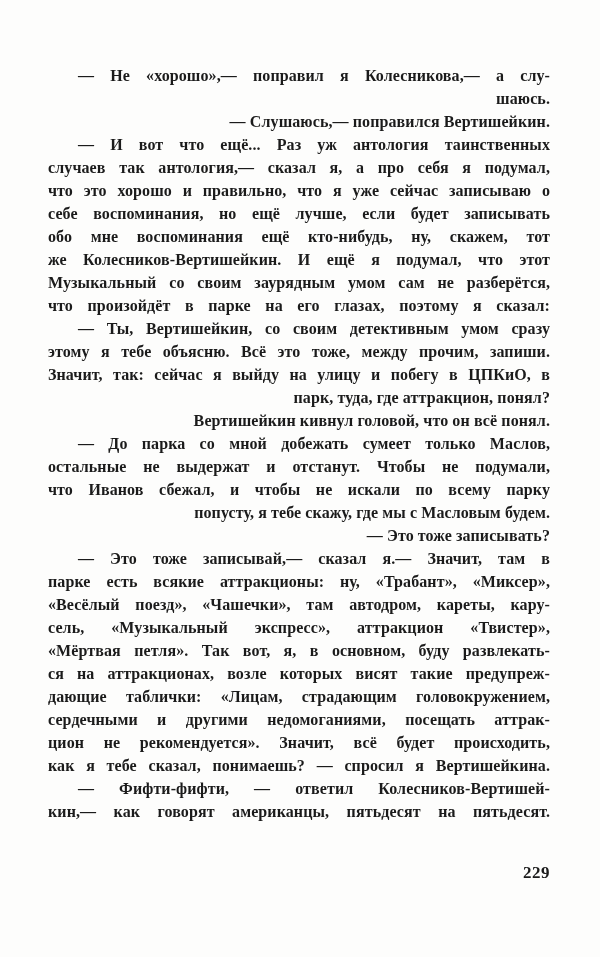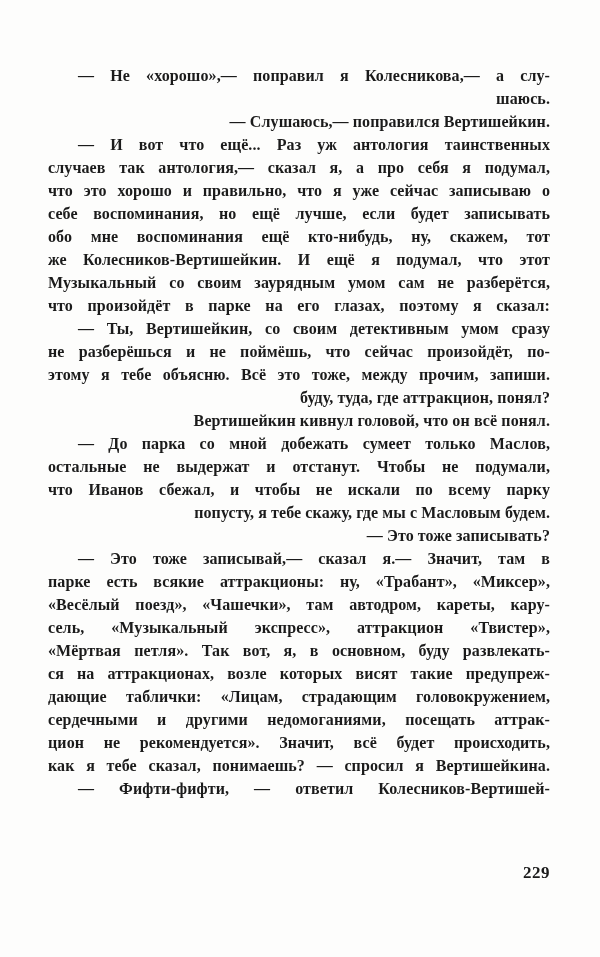--- a/index.html
+++ b/index.html
@@ -58,35 +58,36 @@
     <div class="line indent">— Слушаюсь,— поправился Вертишейкин.</div>
     <div class="line indent j">— И вот что ещё... Раз уж антология таинственных</div>
     <div class="line j">случаев так антология,— сказал я, а про себя я подумал,</div>
     <div class="line j">что это хорошо и правильно, что я уже сейчас записываю о</div>
     <div class="line j">себе воспоминания, но ещё лучше, если будет записывать</div>
     <div class="line j">обо мне воспоминания ещё кто-нибудь, ну, скажем, тот</div>
     <div class="line j">же Колесников-Вертишейкин. И ещё я подумал, что этот</div>
     <div class="line j">Музыкальный со своим заурядным умом сам не разберётся,</div>
     <div class="line j">что произойдёт в парке на его глазах, поэтому я сказал:</div>
     <div class="line indent j">— Ты, Вертишейкин, со своим детективным умом сразу</div>
-    <div class="line j">не разберёшься и не поймёшь, что сейчас произойдёт, по-</div>
     <div class="line j">этому я тебе объясню. Всё это тоже, между прочим, запиши.</div>
-    <div class="line">буду, туда, где аттракцион, понял?</div>
+    <div class="line j">Значит, так: сейчас я выйду на улицу и побегу в ЦПКиО, в</div>
+    <div class="line">парк, туда, где аттракцион, понял?</div>
     <div class="line indent">Вертишейкин кивнул головой, что он всё понял.</div>
     <div class="line indent j">— До парка со мной добежать сумеет только Маслов,</div>
     <div class="line j">остальные не выдержат и отстанут. Чтобы не подумали,</div>
     <div class="line j">что Иванов сбежал, и чтобы не искали по всему парку</div>
     <div class="line">попусту, я тебе скажу, где мы с Масловым будем.</div>
     <div class="line indent">— Это тоже записывать?</div>
     <div class="line indent j">— Это тоже записывай,— сказал я.— Значит, там в</div>
     <div class="line j">парке есть всякие аттракционы: ну, «Трабант», «Миксер»,</div>
     <div class="line j">«Весёлый поезд», «Чашечки», там автодром, кареты, кару-</div>
     <div class="line j">сель, «Музыкальный экспресс», аттракцион «Твистер»,</div>
     <div class="line j">«Мёртвая петля». Так вот, я, в основном, буду развлекать-</div>
     <div class="line j">ся на аттракционах, возле которых висят такие предупреж-</div>
     <div class="line j">дающие таблички: «Лицам, страдающим головокружением,</div>
     <div class="line j">сердечными и другими недомоганиями, посещать аттрак-</div>
     <div class="line j">цион не рекомендуется». Значит, всё будет происходить,</div>
     <div class="line j">как я тебе сказал, понимаешь? — спросил я Вертишейкина.</div>
     <div class="line indent j">— Фифти-фифти, — ответил Колесников-Вертишей-</div>
+    <div class="line j">кин,— как говорят американцы, пятьдесят на пятьдесят.</div>
   </div>
   <div class="page-number">229</div>
 </div>
 
 </body></html>

